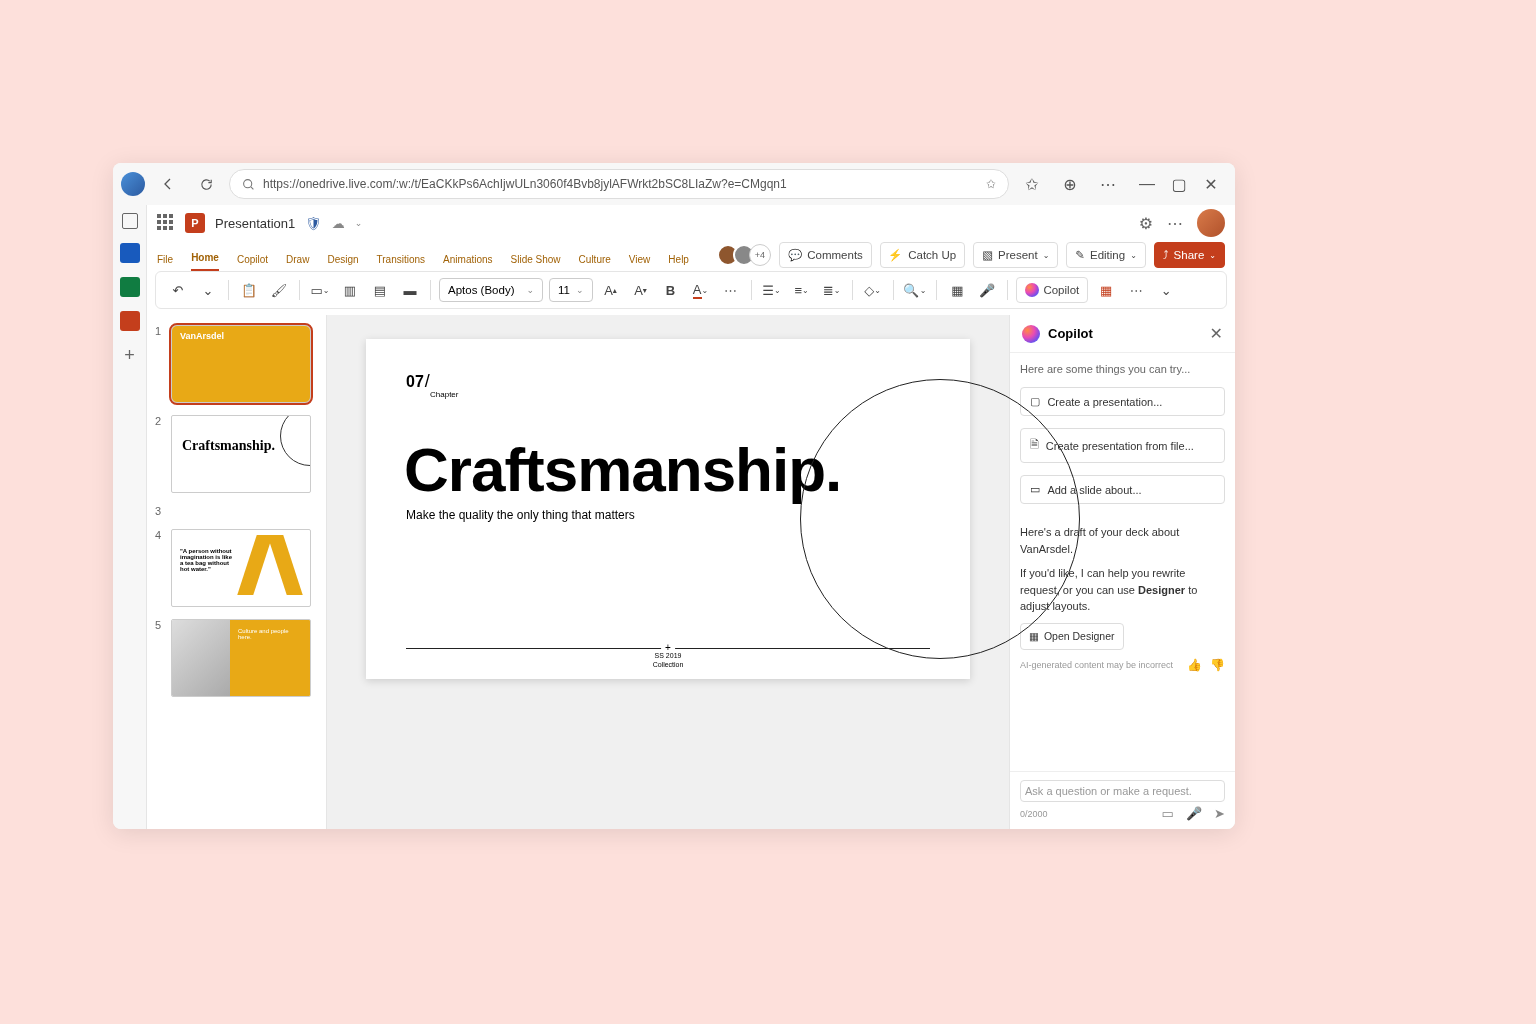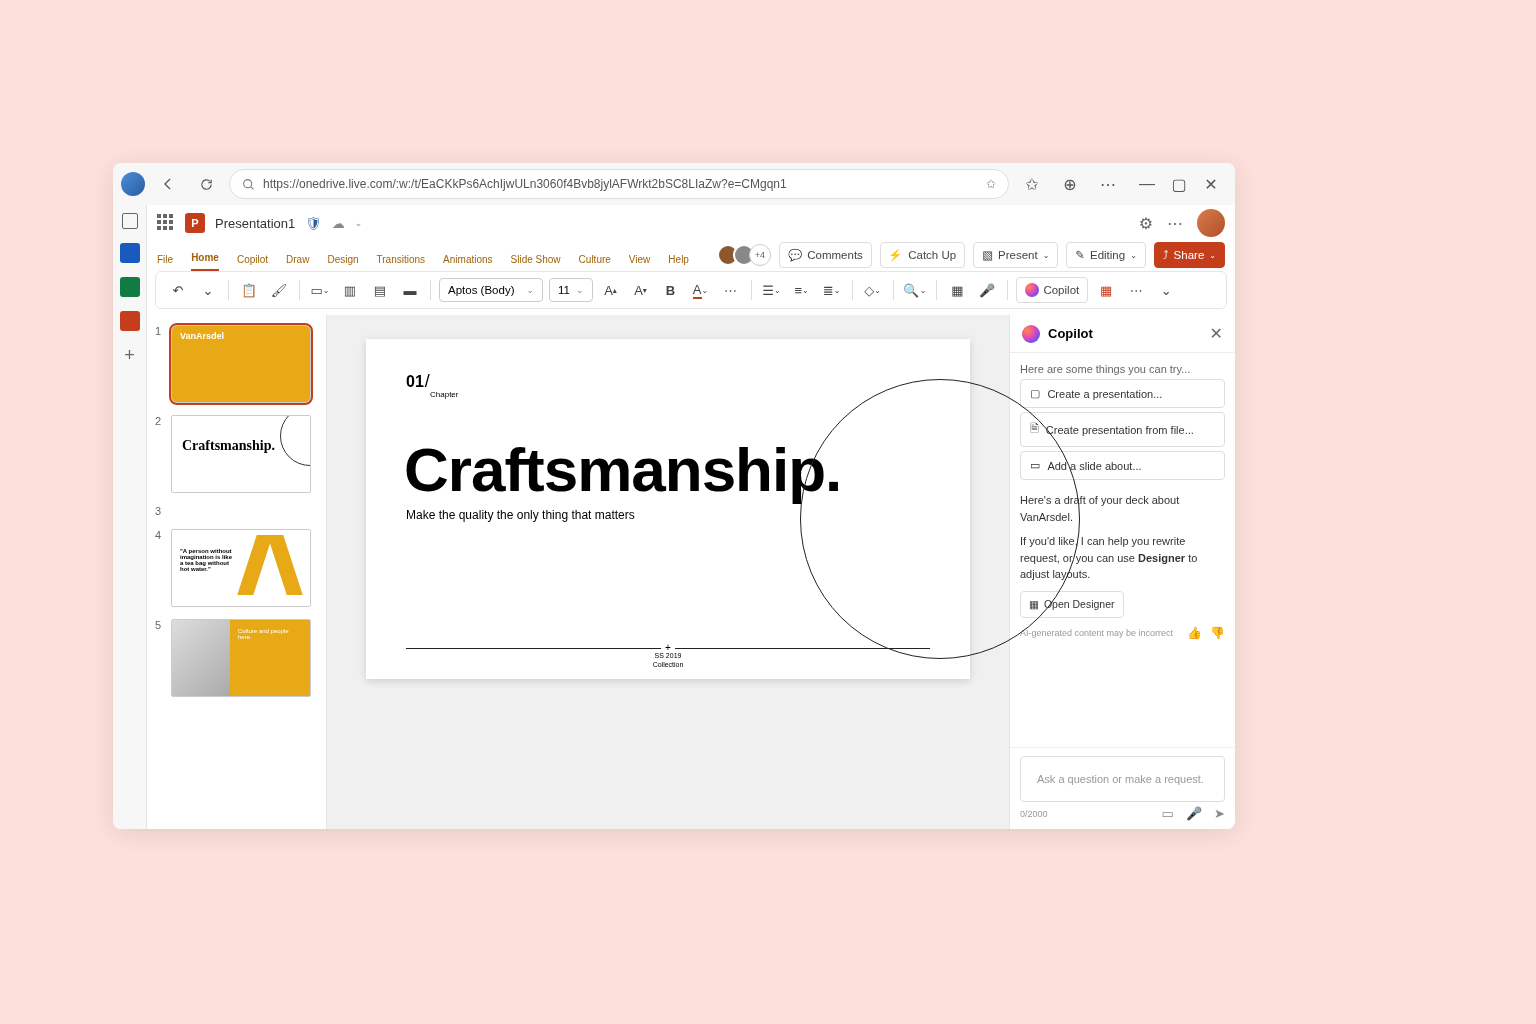--- a/index.html
+++ b/index.html
@@ -88,31 +88,31 @@
 .slide .circle { position: absolute; right: -110px; top: 40px; width: 280px; height: 280px; border: 1px solid #222; border-radius: 50%; }
 .slide .footer-line { position: absolute; bottom: 30px; left: 40px; right: 40px; height: 1px; background: #222; }
 .slide .footer-text { position: absolute; bottom: 10px; left: 50%; transform: translateX(-50%); font-size: 7px; text-align: center; line-height: 1.2; }
 .slide .footer-plus { position: absolute; bottom: 26px; left: 50%; transform: translateX(-50%); font-size: 10px; background: #fff; padding: 0 4px; }
 
 .copilot-panel { width: 226px; background: #fff; border-left: 1px solid #e5e5e5; display: flex; flex-direction: column; }
 .cp-header { height: 38px; display: flex; align-items: center; padding: 0 12px; gap: 8px; border-bottom: 1px solid #eee; }
 .cp-logo { width: 18px; height: 18px; background: radial-gradient(circle at 30% 30%, #ff8c42, #e94bb4 40%, #7b4de8 70%, #3a9ff5); border-radius: 50%; }
 .cp-title { font-size: 13px; font-weight: 600; flex: 1; }
 .cp-close { cursor: pointer; color: #666; }
-.cp-body { flex: 1; padding: 10px; overflow-y: auto; display: flex; flex-direction: column; gap: 4px; }
+.cp-body { flex: 1; padding: 10px; overflow-y: auto; display: flex; flex-direction: column; gap: 12px; }
 .cp-intro { font-size: 11px; color: #666; }
 .cp-sugg { border: 1px solid #ddd; border-radius: 4px; padding: 7px 9px; font-size: 11px; color: #333; display: flex; align-items: center; gap: 7px; cursor: pointer; }
 .cp-user-msg { background: #fde4df; border-radius: 4px; padding: 8px 10px; font-size: 11px; color: #333; align-self: flex-end; margin-top: 8px; }
 .cp-response { font-size: 11px; color: #333; line-height: 1.5; margin-top: 8px; }
 .cp-response p { margin-bottom: 8px; }
 .cp-designer-btn { border: 1px solid #ddd; border-radius: 4px; padding: 5px 8px; font-size: 10.5px; display: inline-flex; align-items: center; gap: 5px; cursor: pointer; }
 .cp-disclaimer { font-size: 9px; color: #999; margin-top: 6px; display: flex; align-items: center; gap: 8px; }
 .cp-disclaimer .thumbs-grp { margin-left: auto; display: flex; gap: 8px; font-size: 12px; color: #888; }
 .cp-input-area { border-top: 1px solid #eee; padding: 8px 10px; }
-.cp-input { width: 100%; border: 1px solid #ddd; border-radius: 4px; padding: 16px; font-size: 11px; color: #888; resize: none; }
+.cp-input { width: 100%; border: 1px solid #ddd; border-radius: 4px; padding: 4px; font-size: 11px; color: #888; resize: none; }
 .cp-input-footer { display: flex; align-items: center; margin-top: 4px; font-size: 9px; color: #999; gap: 10px; }
 .cp-input-footer .icons { margin-left: auto; display: flex; gap: 12px; font-size: 13px; color: #888; }
 
 .main-flex { flex: 1; display: flex; overflow: hidden; }
 
 svg { display: block; }
 </style>
 </head>
 <body>
 
@@ -310,21 +310,21 @@
             <div class="thumb s5">
                 <div class="timg"></div>
                 <div class="tside">Culture and people here.</div>
               </div>
           </div>
         </div>
 
         <div class="canvas-area">
           <div class="slide">
             <div class="chapter">
-              <span class="num">01</span><span class="slash">/</span>
+              <span class="num">07</span><span class="slash">/</span>
               <span class="lbl">Chapter</span>
             </div>
             <div class="headline">Craftsmanship.</div>
             <div class="subline">Make the quality the only thing that matters</div>
             <div class="circle"></div>
             <div class="footer-line"></div>
             <div class="footer-plus">+</div>
             <div class="footer-text"><span>SS 2019</span><br><span>Collection</span></div>
           </div>
         </div>

